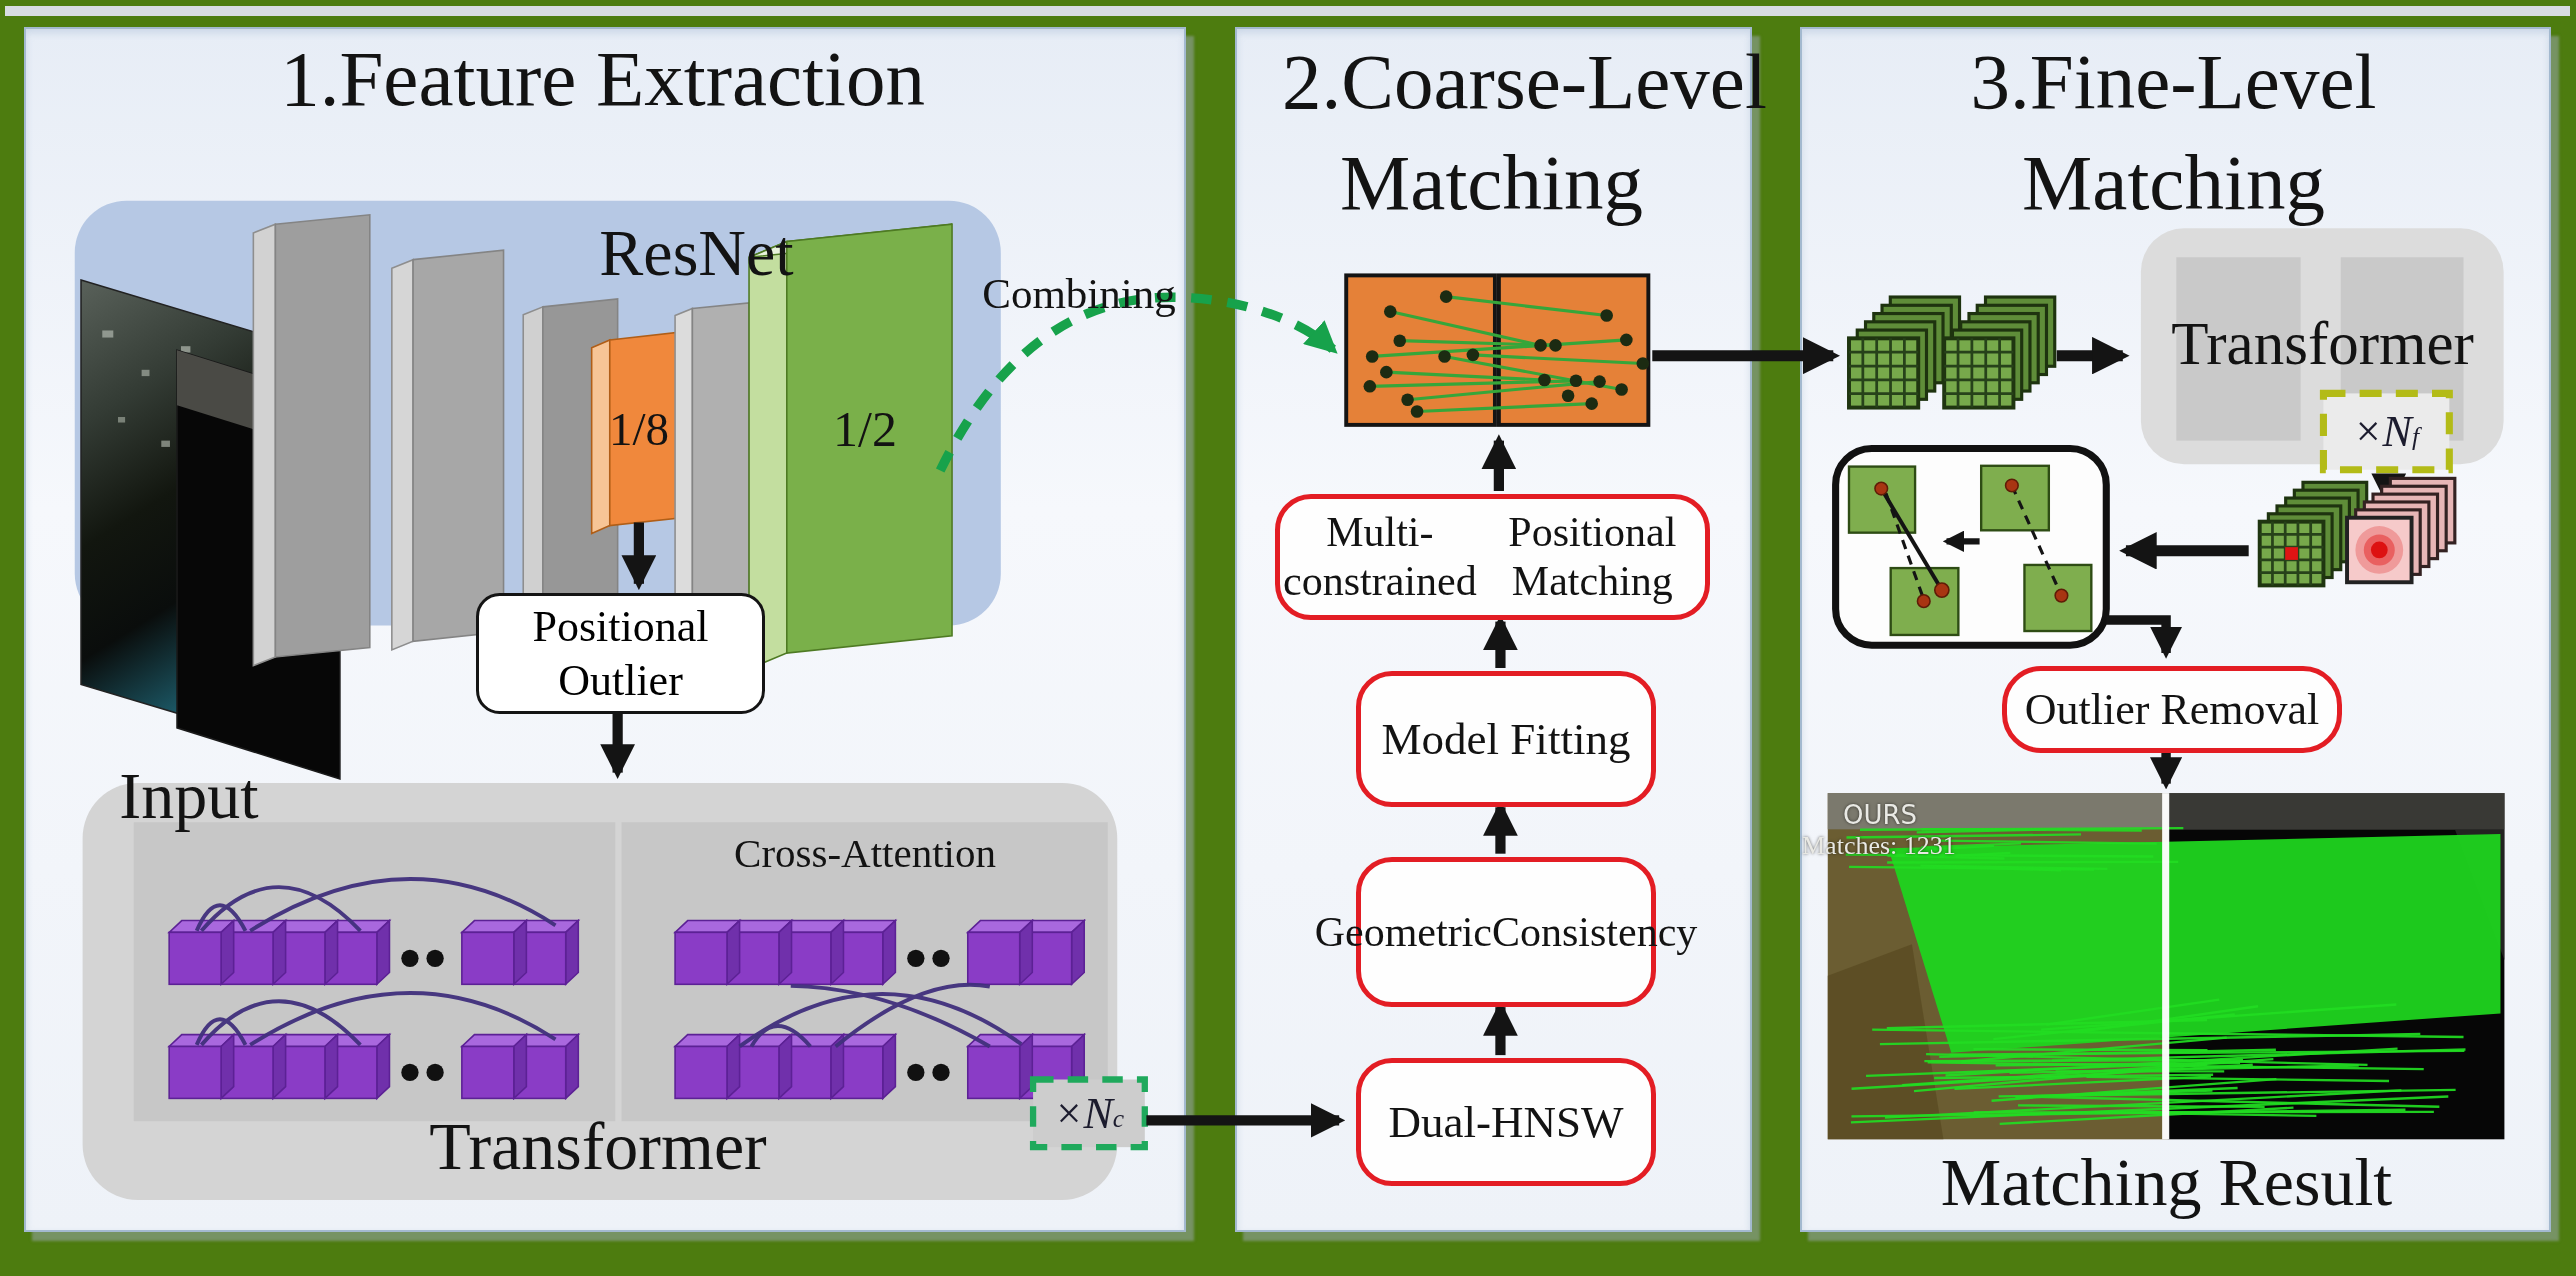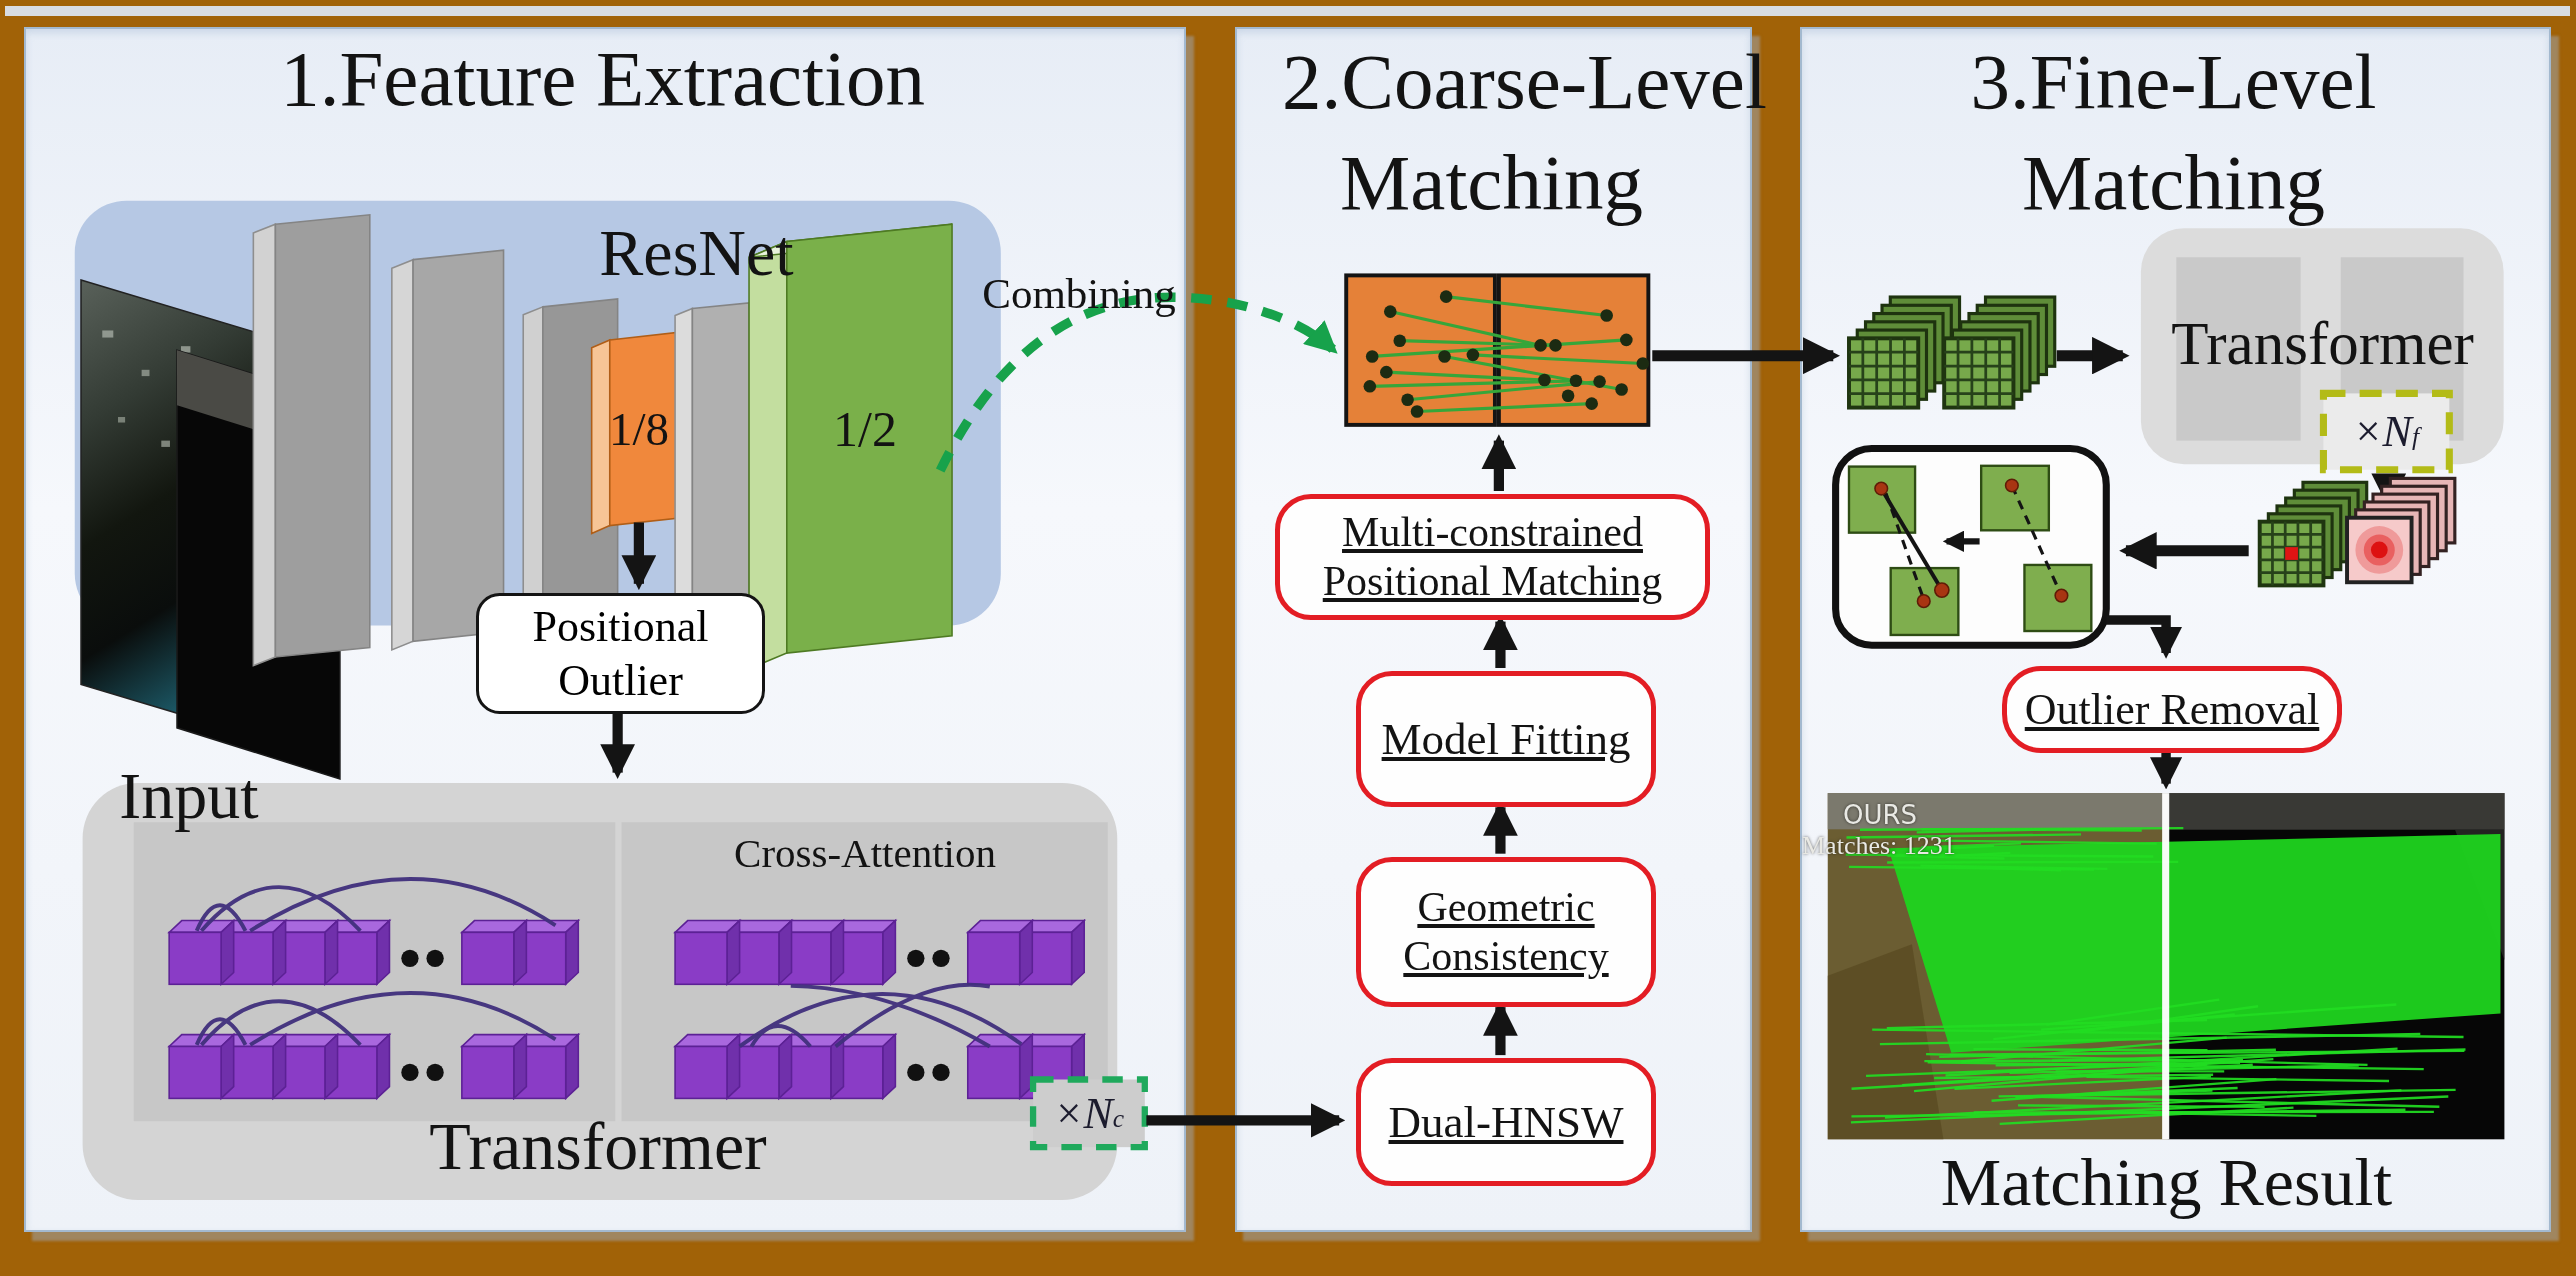--- a/index.html
+++ b/index.html
@@ -1,31 +1,31 @@
 <!DOCTYPE html>
 <html style="--panel-border: #a3b9cf; --box-red: #e31d24; --cube-purple: #8a3cc6; --result-green: #22dd22;font-size:12.6px"><head>
 <meta charset="utf-8">
 <style>
   html,body{margin:0;padding:0;background:#ffffff;}
-  #stage{position:relative;width:2576px;height:1277px;background:#a16207;
+  #stage{position:relative;width:2576px;height:1277px;background:#4d7c0f;
          font-family:"Liberation Serif",serif;overflow:hidden;}
   .topstrip{position:absolute;left:4.7px;top:6.3px;width:2565px;height:9.4px;background:#d8dce2;}
   .panel{position:absolute;top:27px;height:1201px;z-index:1;
          background:linear-gradient(180deg,#e7edf6 0%,#f6f8fc 40%,#eef2f8 100%);
          border:2.4px solid var(--panel-border);
          box-shadow:7.9px 8.7px 2.4px rgba(160,170,184,.5), inset 0 3.9px 7px rgba(170,190,215,.45);}
   .lbl{position:absolute;color:#131313;text-align:center;line-height:1.04;z-index:6;}
   .title{font-size:79px;}
   #gfx{position:absolute;left:0;top:0;z-index:5;}
   .whitebox{position:absolute;background:#fff;border:3.9px solid #141414;border-radius:23.6px;
             display:flex;flex-direction:column;align-items:center;justify-content:center;
             text-align:center;font-size:44px;line-height:1.22;z-index:6;}
   .redbox{position:absolute;background:#fefefe;border:5.5px solid var(--box-red);border-radius:36px;
-          display:flex;flex-direction:column;align-items:center;justify-content:center;
-          text-align:center;font-size:45px;line-height:1.16;z-index:6;color:#131313;text-decoration:underline;}
+          display:flex;flex-direction:row;align-items:center;justify-content:center;
+          text-align:center;font-size:45px;line-height:1.16;z-index:6;color:#131313;}
   .ntimes{position:absolute;display:flex;align-items:center;justify-content:center;
           font-style:italic;font-size:44px;z-index:6;color:#1c1c2e;}
   .ntimes sub{font-size:.58em;transform:translateY(.25em);}
   .overlaytxt{position:absolute;font-family:"DejaVu Sans",sans-serif;font-size:26px;
               color:#e9e9e4;z-index:7;line-height:1.1;text-shadow:0 0 3.1px rgba(0,0,0,.6);}
 </style>
 </head>
 <body>
 
 <div id="stage">

